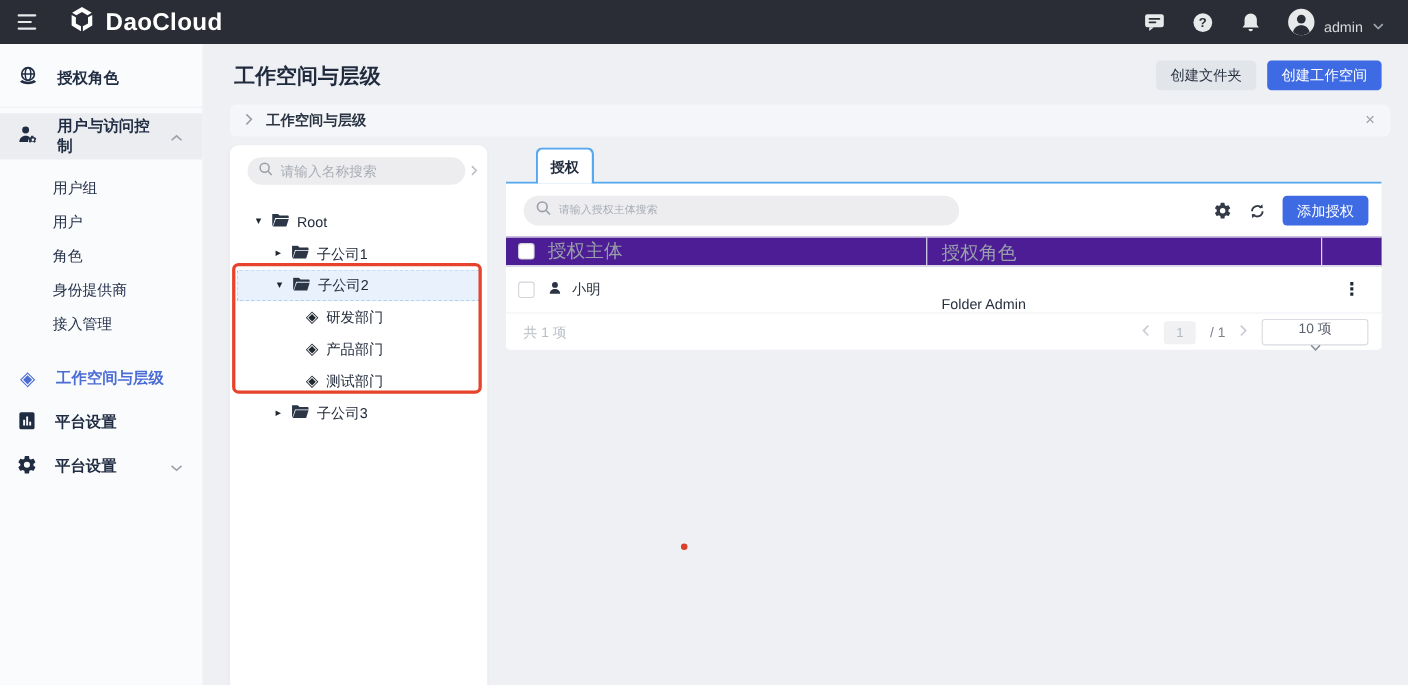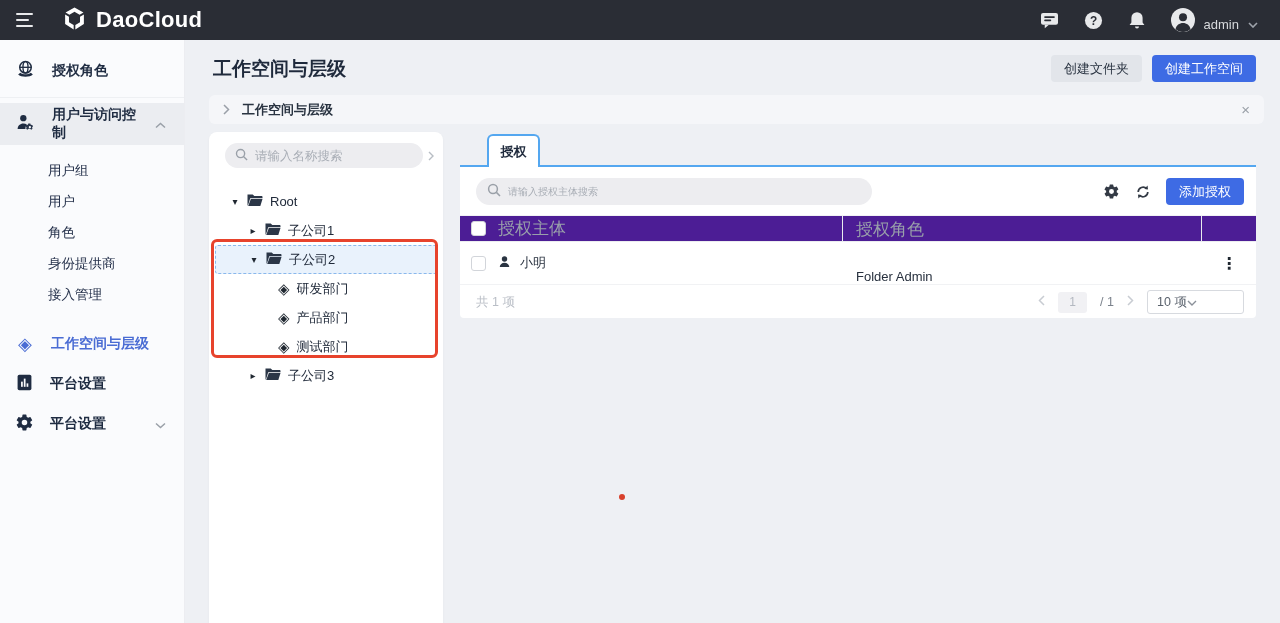--- a/index.html
+++ b/index.html
@@ -100,21 +100,21 @@
   .kebab { font-size:16px; font-weight:700; color:#1f2730; cursor:pointer; letter-spacing:0; }
 
   .tfoot { display:flex; align-items:center; height:34px; padding:0 12px 0 16px; font-size:12.5px;
            color:#b9bec6; }
   .pager { margin-left:auto; display:flex; align-items:center; gap:13px; }
   .page-box { width:29px; height:21px; background:#f1f1f4; border:none; border-radius:3px; text-align:center;
               font-size:12px; color:#b3b8c0; font-family:inherit; }
   .page-total { color:#7b828c; }
   .size-select { width:97px; height:24px; border:1px solid #d7dadf; border-radius:3px; display:flex;
                  align-items:center; padding:0 9px; font-size:12.5px;
-                 color:#5a626d; cursor:pointer; background:#fff; }
+                 color:#5a626d; cursor:pointer; background:#fff;flex-direction:column; }
   .red-dot { position:absolute; left:619px; top:494px; width:6px; height:6px; border-radius:50%;
              background:#d8402c; z-index:6; pointer-events:none; }
 </style>
 </head>
 <body>
 
 <div class="topbar">
   <div class="hamburger">
     <div class="l1"></div>
       <div class="l2"></div>

